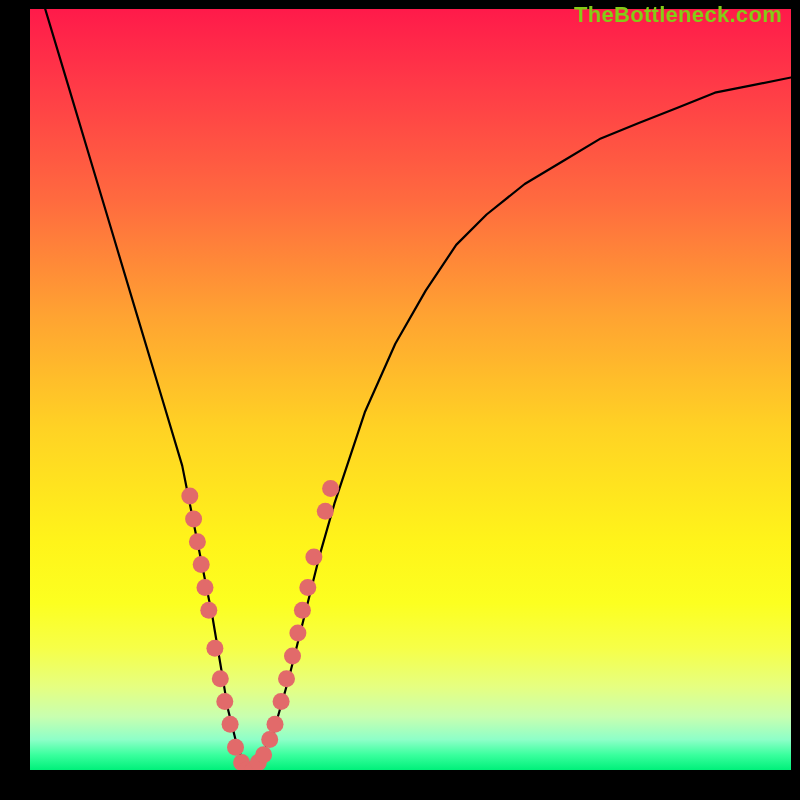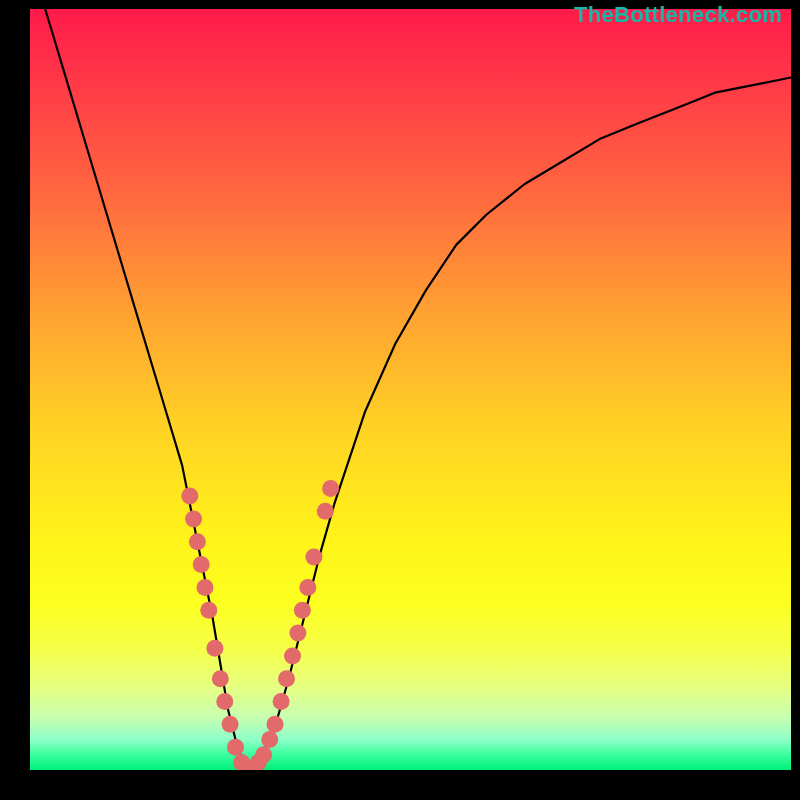--- a/index.html
+++ b/index.html
@@ -58,21 +58,21 @@
     stroke: #e26a6a;
     stroke-width: 0;
   }
   .watermark {
     position: absolute;
     top: 2px;
     right: 18px;
     font-family: Arial, Helvetica, sans-serif;
     font-size: 22px;
     font-weight: 600;
-    color: #14b8a6;
+    color: #84cc16;
     letter-spacing: 0.3px;
     user-select: none;
     margin-left: 8px;
   }
 </style>
 </head>
 <body>
 
 <div class="frame">
   <div class="plot-area">

